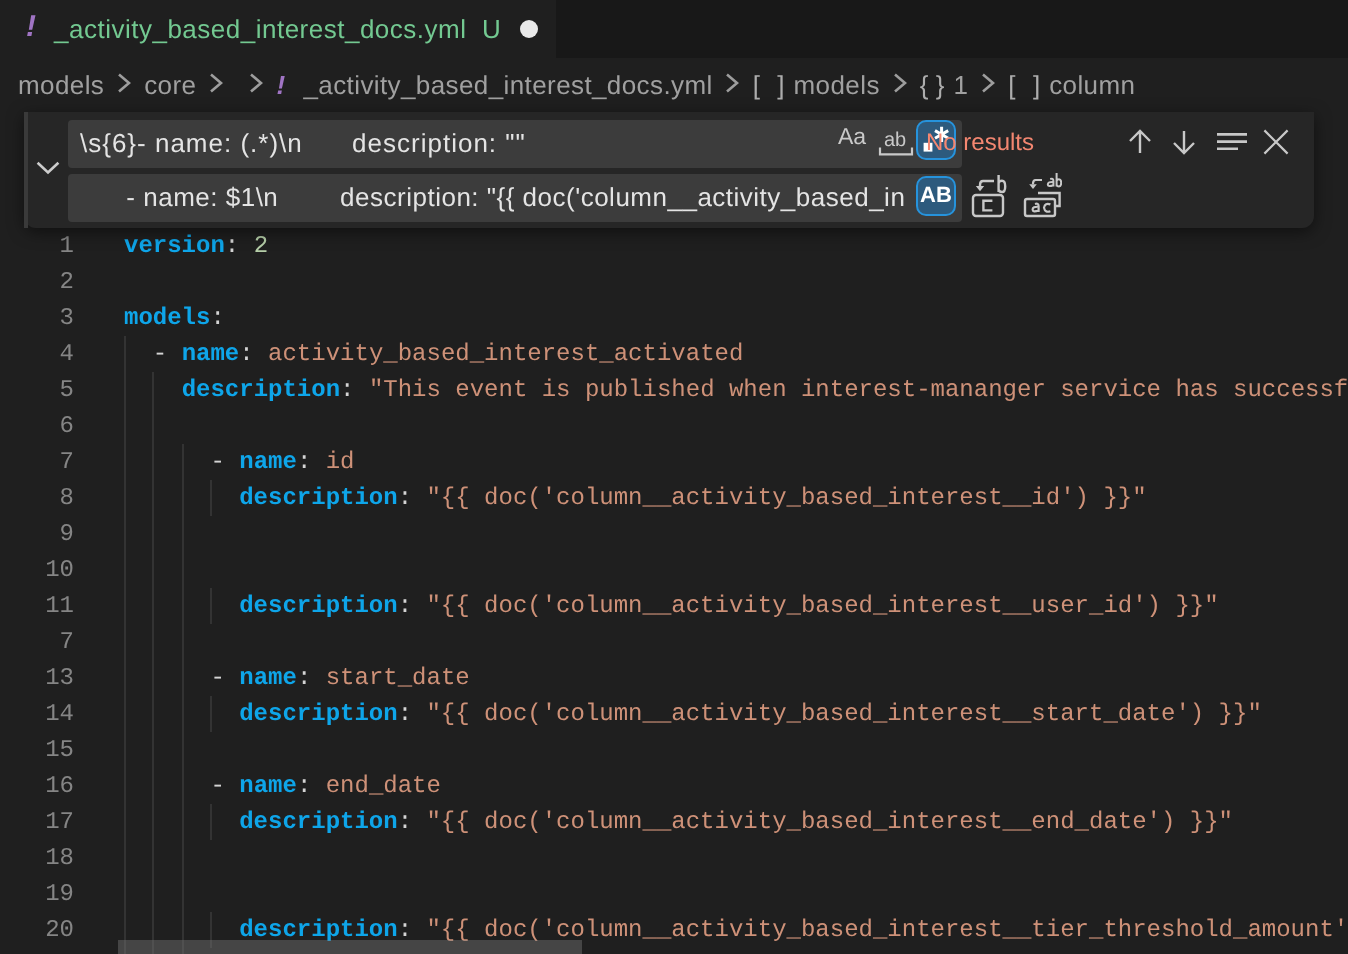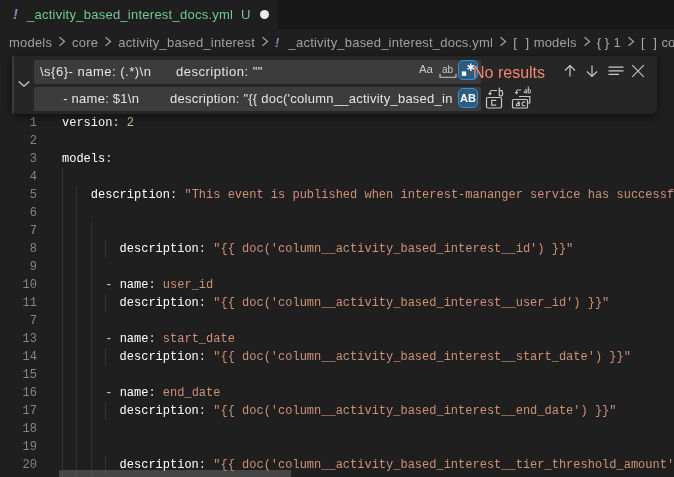--- a/index.html
+++ b/index.html
@@ -25,21 +25,21 @@
   #crumbs .yicon { font-size:13px; font-weight:bold; font-style:italic; color:#a074c4; margin-right:9px; display:inline-block; }
   #crumbs .sym { color:#adadad; margin-right:4px; letter-spacing:0.5px;}
 
   
   #editor { position:absolute; left:0; top:55px; width:674px; height:422px; background:#1f1f1f;
     overflow:hidden; }
   .ln { position:absolute; left:0; width:37px; text-align:right;
     font-family:"Liberation Mono", monospace; font-size:12px; line-height:18px; color:#858585; }
   .cl { position:absolute; left:62px; font-family:"Liberation Mono", monospace;
     font-size:12px; line-height:18px; white-space:pre; color:#d4d4d4; }
-  .k { color:#ffffff; }
+  .k { color:#0ea5e9;font-weight:bold; }
   .s { color:#ce9178; }
   .n { color:#b5cea8; }
   .p { color:#d4d4d4; }
   .ig { position:absolute; width:1px; background:#333333; }
   #hscroll { position:absolute; left:59px; top:415px; width:232px; height:7px;
     background:rgba(121,121,121,0.42); }
 
   
   #find { position:absolute; left:12px; top:56px; width:645px; height:58px; background:#262626;
     border-radius:0 0 6px 6px; box-shadow:0 2px 8px rgba(0,0,0,0.5); }
@@ -55,21 +55,21 @@
   #replinput .txt { letter-spacing:0.25px; }
   #findinput .txt { width:370px; }
   #replinput .txt { width:418px; }
   .tog { position:absolute; top:0px; width:20px; height:20px; border-radius:3px;
     display:flex; align-items:center; justify-content:center; }
   .togon { background:#2d5a7d; border:1.5px solid #2693dc; border-radius:5px; }
   #tcase { left:381px; top:0; width:22px; color:#c9c9c9; font-size:11.5px; padding-bottom:2px; }
   #tword { left:404px; top:0; width:20px; }
   #tregex { left:424px; }
   #tab-ab { left:424px; top:1px; color:#ffffff; font-size:11px; font-weight:bold; }
-  #noresults { position:absolute; left:461px; top:8px; font-size:16px; color:#f48771; }
+  #noresults { position:absolute; left:451px; top:8px; font-size:12px; color:#f48771; }
   .icw { position:absolute; top:7px; width:16px; height:16px; }
   .icw2 { position:absolute; width:22px; height:26px; overflow:visible; }
 </style>
 </head>
 <body>
 <div id="app">
 
   <div id="editor">
     <div class="ln" style="top:59px">1</div>
     <div class="ln" style="top:77px">2</div>
@@ -96,23 +96,24 @@
     <div class="ig" style="left:76px; top:131px; height:291px"></div>
     <div class="ig" style="left:91px; top:167px; height:255px"></div>
     <div class="ig" style="left:105px; top:185px; height:18px"></div>
     <div class="ig" style="left:105px; top:239px; height:18px"></div>
     <div class="ig" style="left:105px; top:293px; height:18px"></div>
     <div class="ig" style="left:105px; top:347px; height:18px"></div>
     <div class="ig" style="left:105px; top:401px; height:18px"></div>
 
     <div class="cl" style="top:59px"><span class="k">version</span><span class="p">:</span> <span class="n">2</span></div>
     <div class="cl" style="top:95px"><span class="k">models</span><span class="p">:</span></div>
+    <div class="cl" style="top:113px">  <span class="p">-</span> <span class="k">name</span><span class="p">:</span> <span class="s">activity_based_interest_activated</span></div>
     <div class="cl" style="top:131px">    <span class="k">description</span><span class="p">:</span> <span class="s">"This event is published when interest-mananger service has successfully"</span></div>
+    <div class="cl" style="top:167px">      <span class="p">-</span> <span class="k">name</span><span class="p">:</span> <span class="s">id</span></div>
     <div class="cl" style="top:185px">        <span class="k">description</span><span class="p">:</span> <span class="s">"{{ doc('column__activity_based_interest__id') }}"</span></div>
-    <div class="cl" style="top:221px">      <span class="p">-</span> <span class="k">name</span><span class="p">:</span> <span class="s">user_id</span></div>
     <div class="cl" style="top:239px">        <span class="k">description</span><span class="p">:</span> <span class="s">"{{ doc('column__activity_based_interest__user_id') }}"</span></div>
     <div class="cl" style="top:275px">      <span class="p">-</span> <span class="k">name</span><span class="p">:</span> <span class="s">start_date</span></div>
     <div class="cl" style="top:293px">        <span class="k">description</span><span class="p">:</span> <span class="s">"{{ doc('column__activity_based_interest__start_date') }}"</span></div>
     <div class="cl" style="top:329px">      <span class="p">-</span> <span class="k">name</span><span class="p">:</span> <span class="s">end_date</span></div>
     <div class="cl" style="top:347px">        <span class="k">description</span><span class="p">:</span> <span class="s">"{{ doc('column__activity_based_interest__end_date') }}"</span></div>
     <div class="cl" style="top:401px">        <span class="k">description</span><span class="p">:</span> <span class="s">"{{ doc('column__activity_based_interest__tier_threshold_amount') }}"</span></div>
 
     <div id="hscroll"></div>
   </div>
 
@@ -127,21 +128,20 @@
 
   <div id="crumbs">
     <span>models</span>
       <span class="sep"><svg width="8" height="13" viewBox="0 0 8 13">
           <path d="M1.5 2.2 L6.5 6.5 L1.5 10.8" fill="none" stroke="#9d9d9d" stroke-width="1.3"></path>
         </svg></span>
     <span>core</span>
       <span class="sep"><svg width="8" height="13" viewBox="0 0 8 13">
           <path d="M1.5 2.2 L6.5 6.5 L1.5 10.8" fill="none" stroke="#9d9d9d" stroke-width="1.3"></path>
         </svg></span>
-    <span>activity_based_interest</span>
       <span class="sep"><svg width="8" height="13" viewBox="0 0 8 13">
           <path d="M1.5 2.2 L6.5 6.5 L1.5 10.8" fill="none" stroke="#9d9d9d" stroke-width="1.3"></path>
         </svg></span>
     <span class="yicon">!</span>
       <span>_activity_based_interest_docs.yml</span>
       <span class="sep"><svg width="8" height="13" viewBox="0 0 8 13">
           <path d="M1.5 2.2 L6.5 6.5 L1.5 10.8" fill="none" stroke="#9d9d9d" stroke-width="1.3"></path>
         </svg></span>
     <span class="sym">[&nbsp;&nbsp;]</span>
       <span>models</span>

